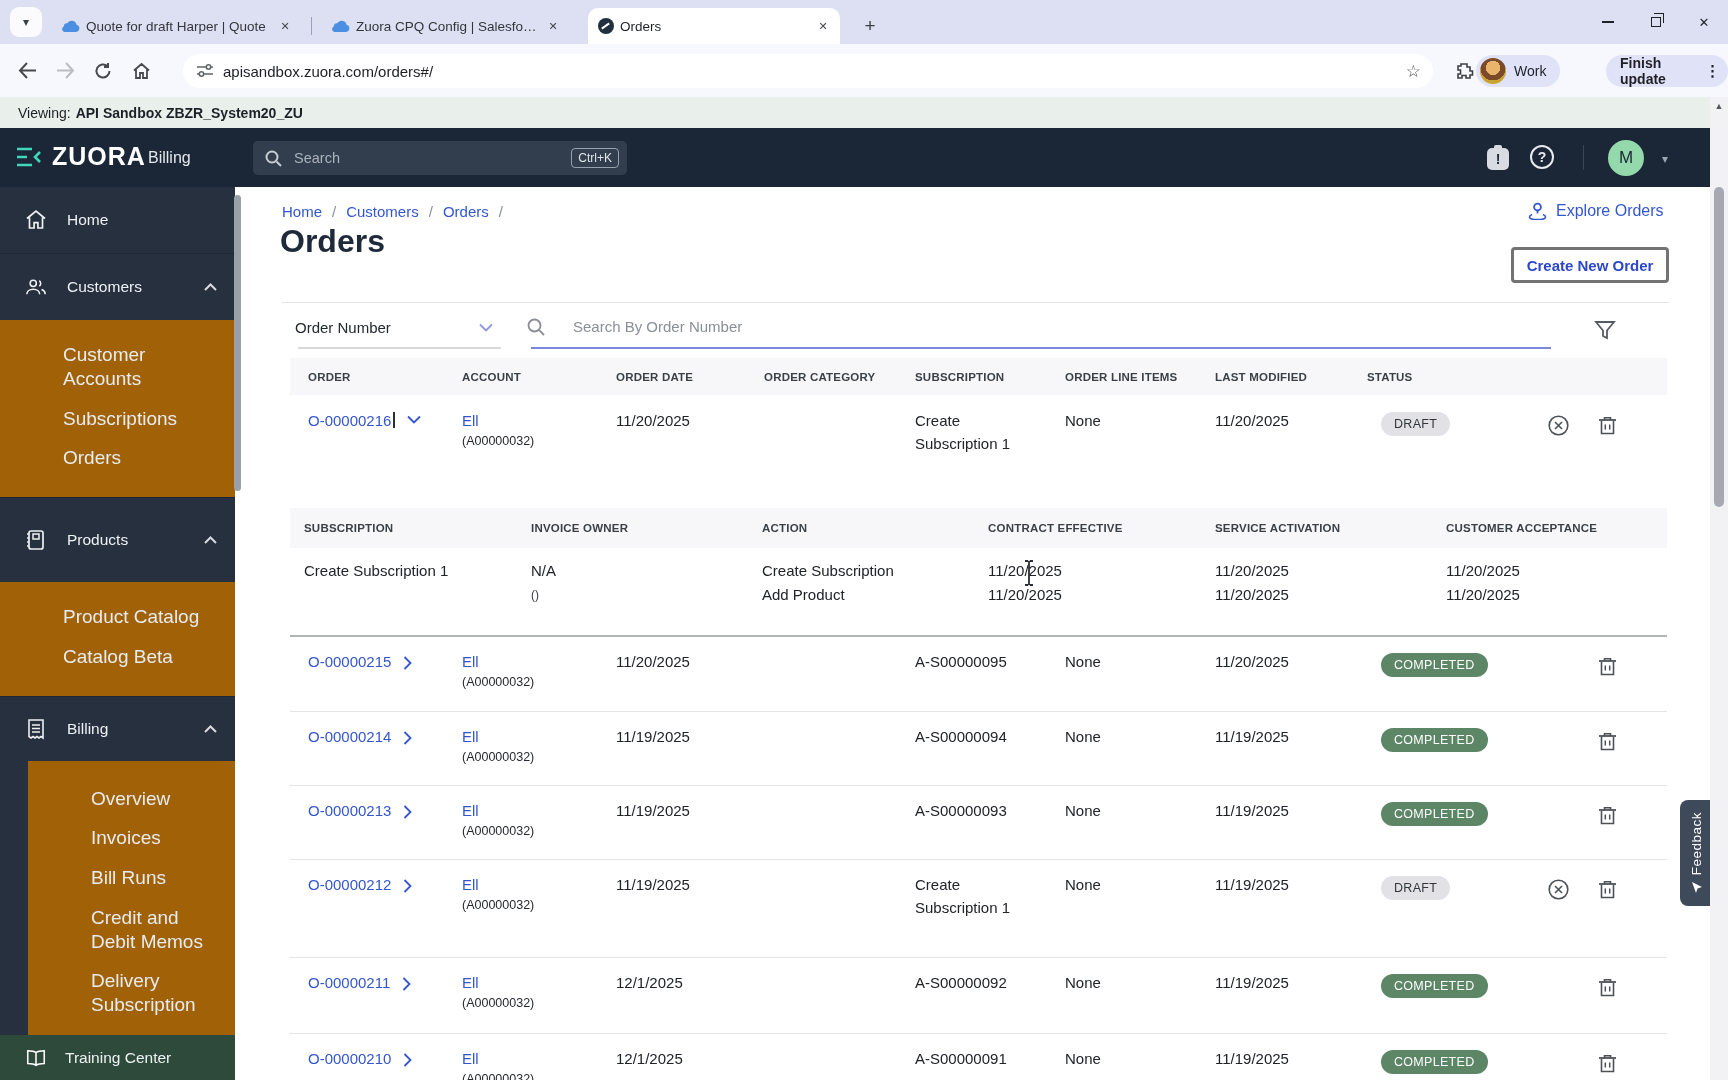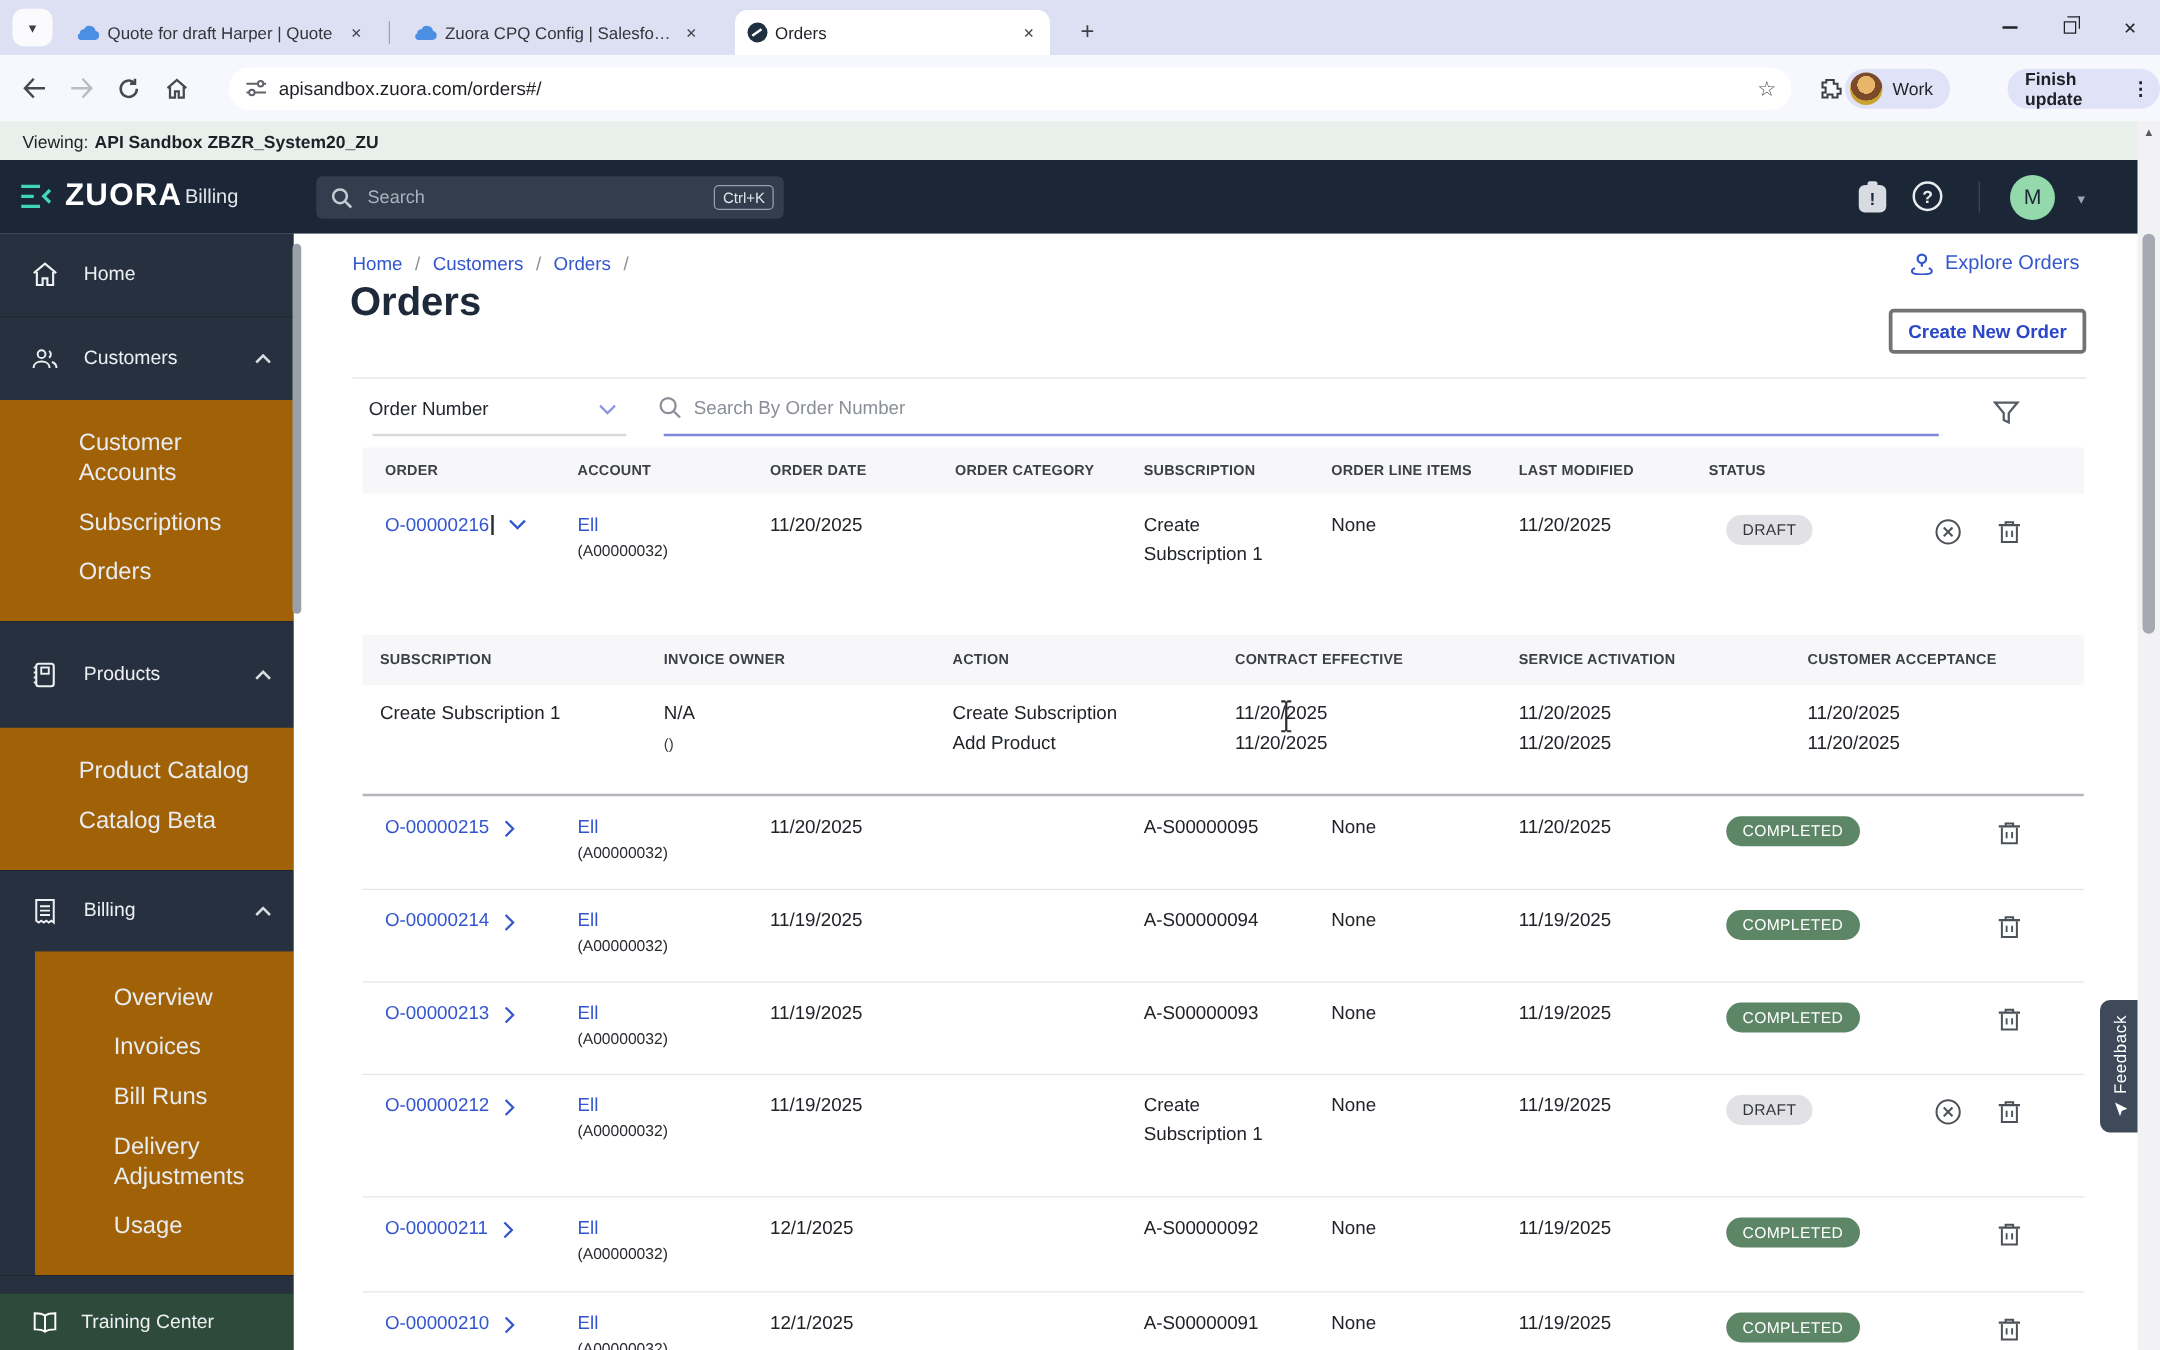--- a/index.html
+++ b/index.html
@@ -84,21 +84,21 @@
   .content{position:absolute;left:235px;top:187px;width:1475px;height:893px;background:#fff;overflow:hidden;}
   .breadcrumb{position:absolute;left:47px;top:16px;font-size:15px;color:#3356cf;display:flex;gap:10px;}
   .breadcrumb .sep{color:#8b8f99;}
   .explore{position:absolute;left:1293px;top:14px;font-size:16px;color:#3356cf;display:flex;align-items:center;gap:9px;}
   .pagetitle{position:absolute;left:45px;top:36px;font-size:32px;font-weight:700;color:#1e2a3a;margin:0;}
   .createbtn{position:absolute;left:1276px;top:60px;width:158px;height:36px;background:#fff;border:3px solid #737373;
              border-radius:4px;color:#2b46c7;font-weight:700;font-size:15px;font-family:"Liberation Sans",sans-serif;}
   .pagediv{position:absolute;left:47px;top:115px;width:1387px;height:1px;background:#e3e4e8;}
   .field-select{position:absolute;left:60px;top:132px;font-size:15px;color:#23272e;display:flex;align-items:center;gap:88px;}
   .grayline{position:absolute;left:63px;top:160px;width:203px;height:2px;background:#d8d9dd;}
-  .osearch{position:absolute;left:292px;top:130px;width:1022px;display:flex;}
+  .osearch{position:absolute;left:292px;top:130px;width:1022px;display:flex;align-items:center;gap:18px;}
   .osearch input{border:none;outline:none;font-size:15px;color:#23272e;margin-left:8px;width:940px;
                  font-family:"Liberation Sans",sans-serif;}
   .osearch input::placeholder{color:#8a8e96;}
   .indigoline{position:absolute;left:296px;top:160px;width:1020px;height:2px;background:#7b87da;}
   .funnel{position:absolute;left:1358px;top:131px;}
 
   .otable{position:absolute;left:0;top:171px;width:1475px;}
   .band{margin-left:55px;width:1377px;}
   .grid{display:grid;grid-template-columns:154px 154px 148px 151px 150px 150px 152px 181px 1fr;padding-left:18px;}
   .thead{height:37px;background:#f7f7f9;}
@@ -309,21 +309,22 @@
         </svg>
       <span class="lbl">Billing</span>
       <svg width="13" height="8" viewBox="0 0 13 8">
           <path d="M1 7l5.5-5.5L12 7" stroke="#d7dbe1" stroke-width="2" fill="none"></path>
         </svg>
     </div>
     <div class="nav-sub" style="padding-top:18px;margin-left:28px;">
       <div class="nav-subitem">Overview</div>
       <div class="nav-subitem">Invoices</div>
       <div class="nav-subitem">Bill Runs</div>
-      <div class="nav-subitem">Delivery Adjustments</div>
+      <div class="nav-subitem wrap">Credit and Debit Memos</div>
+      <div class="nav-subitem">Delivery Subscription</div>
       <div class="nav-subitem">Usage</div>
     </div>
     <div class="nav-sep"></div>
     <div class="nav-row" style="height:60px;">
       <svg class="sideicon" viewBox="0 0 22 18">
           <rect x="1" y="2" width="20" height="14" rx="2" stroke="#eef1f4" stroke-width="1.7" fill="none"></rect>
           <path d="M1 7h20" stroke="#eef1f4" stroke-width="2.4"></path>
         </svg>
       <span class="lbl">Payments</span>
       <svg width="13" height="8" viewBox="0 0 13 8">

